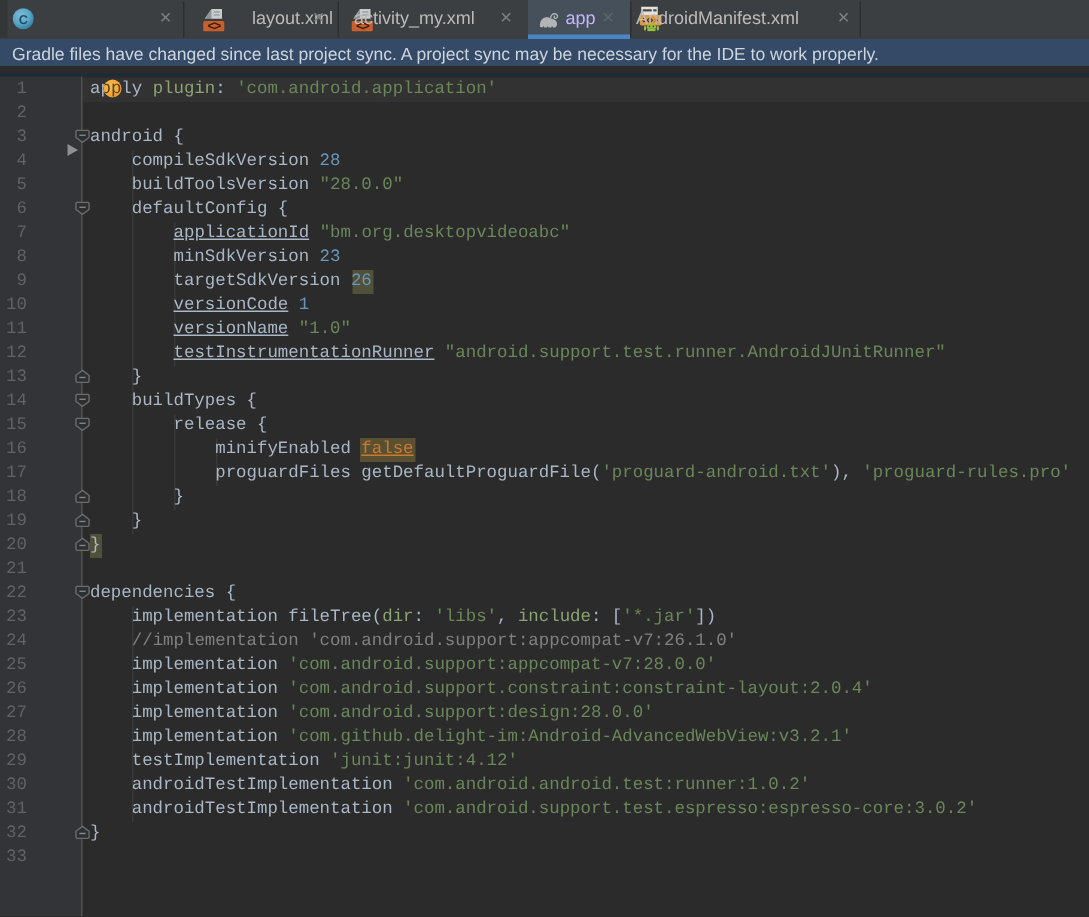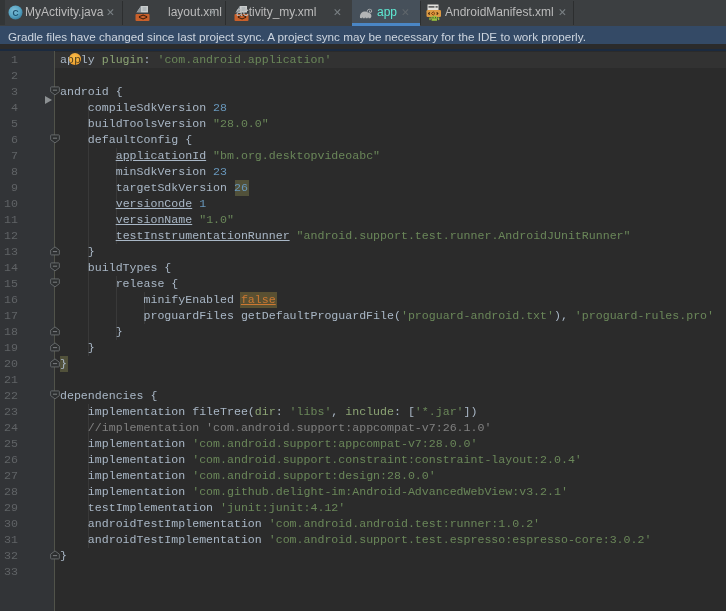--- a/index.html
+++ b/index.html
@@ -59,21 +59,20 @@
       <defs>
           <radialGradient id="cg" cx="40%" cy="35%" r="75%">
         <stop offset="0%" stop-color="#7fbdd6"></stop>
             <stop offset="55%" stop-color="#58a5c4"></stop>
             <stop offset="100%" stop-color="#2f7495"></stop>
       </radialGradient>
         </defs>
       <circle cx="7.5" cy="7.5" r="7" fill="url(#cg)"></circle>
       <text x="7.5" y="10.8" font-family="Liberation Sans" font-size="8.5" font-weight="bold" fill="#1d516f" text-anchor="middle">C</text>
     </svg>
-    <div class="tablabel" style="left:25px">MyActivity.java</div>
     <div class="tabx" style="left:106px">✕</div>
     <div class="tabsep" style="left:122px"></div>
 
     <svg class="ticon" style="left:135px;top:5px" width="15" height="16" viewBox="0 0 15 16">
       <path d="M1.5,7.5 L6,1 h7 v7.5 z" fill="#c9cccd"></path>
       <path d="M1.5,7.5 L6,1 v6.5 z" fill="#8e969b"></path>
       <rect x="7.5" y="2.5" width="4" height="1" fill="#9aa2a7"></rect>
       <rect x="7.5" y="4.5" width="4" height="1" fill="#9aa2a7"></rect>
       <rect x="1.5" y="7.5" width="11.5" height="1.5" fill="#3c3f41"></rect>
       <rect x="0.5" y="9" width="14" height="7" rx="1" fill="#c9602b"></rect>
@@ -94,40 +93,40 @@
     </svg>
     <div class="tablabel" style="left:236px">activity_my.xml</div>
     <div class="tabx" style="left:333px">✕</div>
 
     <svg class="ticon" style="left:359px;top:5.5px" width="14" height="14" viewBox="0 0 16 16">
       <g fill="#b2b4b6">
         <path d="M1.2,13.8 c-0.4-2.6 0.2-4.9 1.7-6.2 c1.4-1.2 3.4-1.6 5.2-1 l3.4,1.2 c1.4,0.5 2.4,1.6 2.6,3 c0.2,1.1-0.2,2.2-1,3 l-0.3,0.3 h-1.9 l-0.5-1.4 l-0.6,1.4 h-2.2 l-0.5-1.4 l-0.6,1.4 h-2.2 l-0.5-1.4 l-0.6,1.4 z"></path>
         <path d="M8.6,6.8 C8.9,4.6 10.4,3 12.2,3 c1.6,0 2.8,1.2 2.8,2.6 c0,1.2-0.9,2.1-2,2.1 c-0.9,0-1.6-0.7-1.6-1.5 c0-0.7 0.5-1.2 1.2-1.2 l0,1 c-0.1,0-0.2,0.1-0.2,0.2 c0,0.3 0.3,0.5 0.6,0.5 c0.5,0 1-0.4 1-1 c0-0.9-0.8-1.6-1.8-1.6 c-1.3,0-2.4,1.2-2.6,3 z"></path>
       </g>
     </svg>
-    <div class="tablabel" style="left:377px;color:#5eead4">app</div>
+    <div class="tablabel" style="left:377px;color:#c4b5fd">app</div>
     <div class="tabx" style="left:401px;color:#5f666b">✕</div>
     <div class="tabsep" style="left:420px"></div>
 
     <svg class="ticon" style="left:426px;top:4px" width="17" height="17" viewBox="0 0 17 17">
       <rect x="1.5" y="0.5" width="11" height="7" fill="#e3e1dd"></rect>
       <rect x="2.5" y="2.2" width="6" height="1.4" fill="#454545"></rect>
       <rect x="9.5" y="2.2" width="2.2" height="1.4" fill="#454545"></rect>
       <rect x="0.5" y="6" width="14.5" height="7" rx="1.2" fill="#dc9a43"></rect>
       <path d="M3.2,8 L1.8,9.5 L3.2,11 l1-0.8 L3.4,9.5 l0.8-0.7 z" fill="#4a2c0e"></path>
       <path d="M11.2,8 L12.6,9.5 L11.2,11 l-1-0.8 L11,9.5 l-0.8-0.7 z" fill="#4a2c0e"></path>
       <path d="M7.2,7.8 L9,9.5 L7.2,11.2 L5.4,9.5 z" fill="#e2862e" stroke="#4a2c0e" stroke-width="0.7"></path>
       <path d="M5,14.8 c0-1.9 1.4-3 3.3-3 s3.3,1.1 3.3,3 z" fill="#97bf3f"></path>
       <rect x="3.3" y="13.3" width="1.4" height="3" rx="0.7" fill="#97bf3f"></rect>
       <rect x="11.9" y="13.3" width="1.4" height="3" rx="0.7" fill="#97bf3f"></rect>
       <rect x="5.6" y="14.8" width="5.4" height="2" fill="#97bf3f"></rect>
       <circle cx="7" cy="13.6" r="0.55" fill="#33461a"></circle>
       <circle cx="9.6" cy="13.6" r="0.55" fill="#33461a"></circle>
     </svg>
-    <div class="tablabel" style="left:445px">AndroidManifest.xml</div>
+    <div class="tablabel" style="left:424px">AndroidManifest.xml</div>
     <div class="tabx" style="left:558px">✕</div>
     <div class="tabsep" style="left:573px"></div>
   </div>
 
   <div id="notif">Gradle files have changed since last project sync. A project sync may be necessary for the IDE to work properly.</div>
   <div id="notifb"></div>
 
   <div id="editor">
     <div id="gutterbg"></div>
     <div id="linehl"></div>

